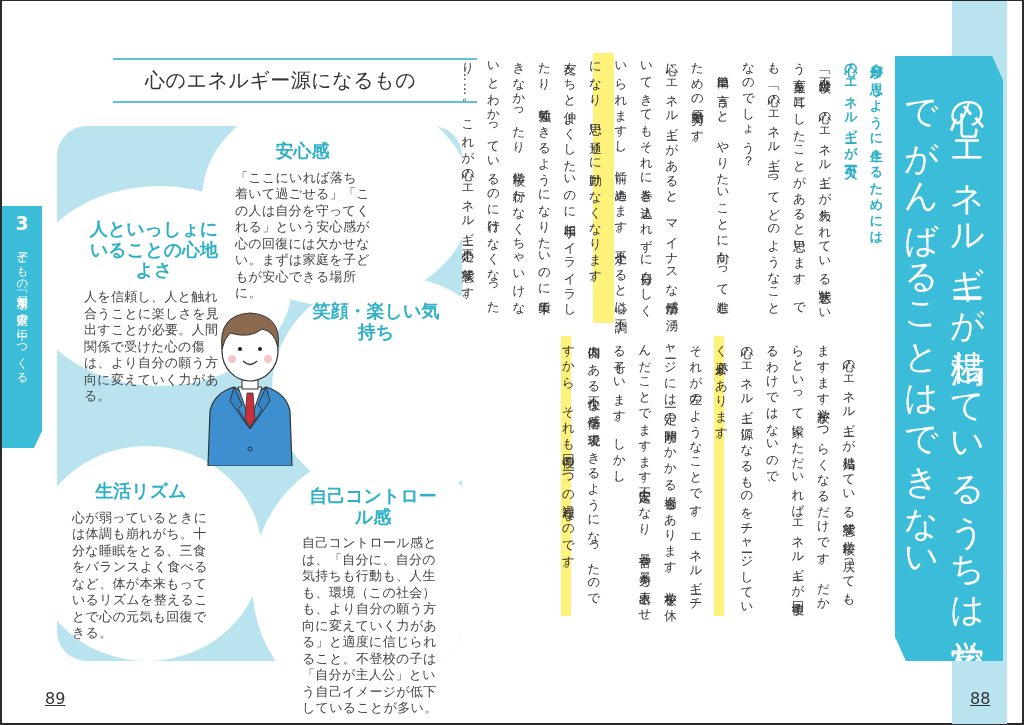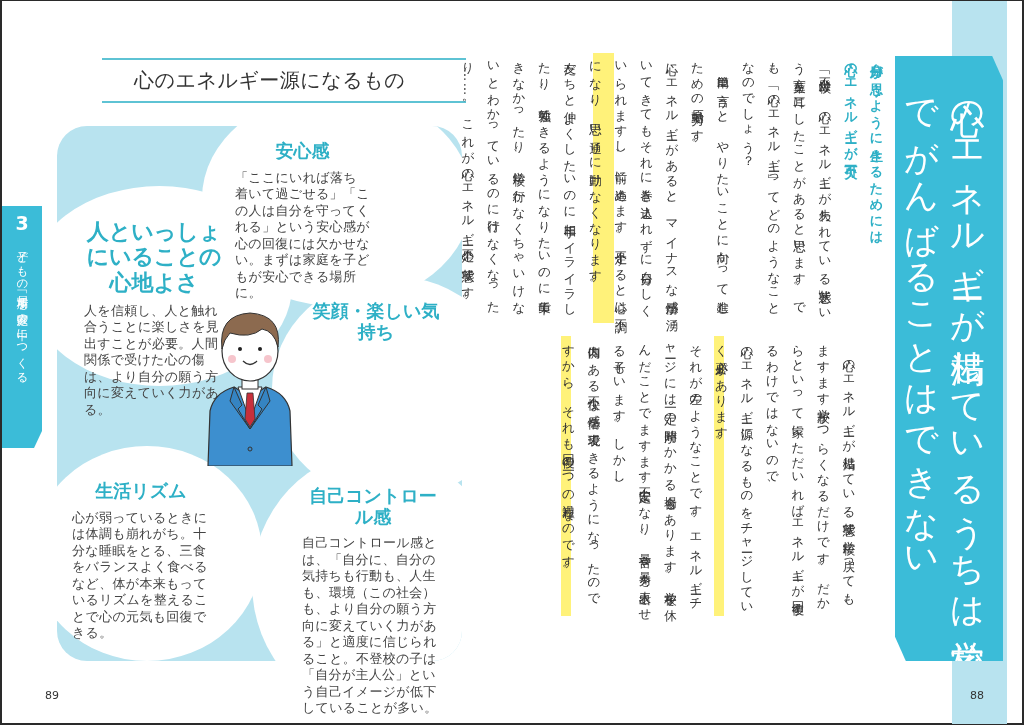--- a/index.html
+++ b/index.html
@@ -7,50 +7,50 @@
   body { font-family: "DejaVu Sans", "Liberation Sans", sans-serif; color: #333; position: relative; }
 
   .spread { position: absolute; left: 0; top: 0; width: 1024px; height: 725px; border: 2px solid #2a2a2a; border-top-width: 1px; background: #fff; }
 
   
   .side-tab { position: absolute; left: 0; top: 205px; width: 40px; height: 242px; background: #3bbcd8; color: #fff;
     clip-path: polygon(0 0, 100% 0, 100% 93%, 80% 100%, 0 100%); }
   .side-tab .num { display: block; text-align: center; font-size: 19px; font-weight: bold; margin-top: 6px; }
   .side-tab .label { writing-mode: vertical-rl; font-size: 11.5px; margin: 8px auto 0; letter-spacing: 1px; height: 190px; display: block; }
 
-  .title-bar { position: absolute; left: 100px; top: 57px; width: 364px; height: 45px; border-top: 2px solid #5ec3d4; border-bottom: 2px solid #5ec3d4; }
+  .title-bar { position: absolute; left: 111px; top: 57px; width: 364px; height: 45px; border-top: 2px solid #5ec3d4; border-bottom: 2px solid #5ec3d4; }
   .title-bar h1 { font-size: 20px; font-weight: normal; color: #333; margin-left: 32px; line-height: 41px; letter-spacing: 0.5px; }
 
   .panel { position: absolute; left: 55px; top: 125px; width: 405px; height: 535px; background: #b8e3ef; border-radius: 30px; overflow: hidden; }
   .bubble { position: absolute; background: #fff; border-radius: 50%; }
   .b-anshin { left: 145px; top: -35px; width: 270px; height: 215px; }
   .b-hito   { left: -30px; top: 60px; width: 265px; height: 200px; }
   .b-egao   { left: 215px; top: 150px; width: 240px; height: 225px; }
   .b-rhythm { left: -25px; top: 320px; width: 230px; height: 215px; }
   .b-self   { left: 195px; top: 325px; width: 250px; height: 265px; }
 
   .block { position: absolute; }
   .block h2 { color: #2eb0c6; font-weight: bold; text-align: center; line-height: 1.15; }
   .block p { font-size: 13px; line-height: 16.5px; color: #444; letter-spacing: 0.3px; }
 
   .blk-anshin { left: 233px; top: 140px; width: 135px; }
   .blk-anshin h2 { font-size: 18px; margin-bottom: 8px; }
   .blk-hito { left: 82px; top: 218px; width: 140px; }
-  .blk-hito h2 { font-size: 22px; margin-bottom: 8px; }
+  .blk-hito h2 { font-size: 18px; margin-bottom: 8px; }
   .blk-egao { left: 308px; top: 300px; width: 132px; }
   .blk-egao h2 { font-size: 18px; margin-bottom: 7px; }
   .blk-rhythm { left: 70px; top: 480px; width: 138px; }
   .blk-rhythm h2 { font-size: 18px; margin-bottom: 8px; }
   .blk-self { left: 300px; top: 485px; width: 142px; }
   .blk-self h2 { font-size: 18px; margin-bottom: 8px; }
 
   
   .person { position: absolute; left: 198px; top: 300px; width: 100px; height: 165px; }
 
-  .page-num { position: absolute; font-size: 11px; color: #333; }
+  .page-num { position: absolute; font-size: 16px; color: #333; text-decoration: underline; }
   .pn-left { left: 43px; top: 688px; }
   .pn-right { left: 968px; top: 688px; }
 
   
   .right-strip { position: absolute; left: 950px; top: 0; width: 55px; height: 723px; background: #b8e3ef; }
   .title-block { position: absolute; left: 893px; top: 55px; width: 108px; height: 605px; background: #3bbcd8;
     clip-path: polygon(0 0, 90% 0, 100% 4%, 100% 100%, 10% 100%, 0 96%); }
   .title-block h1 { writing-mode: vertical-rl; color: #fff; font-weight: normal; font-size: 34px; line-height: 46px; letter-spacing: 2px;
     position: absolute; right: 12px; top: 20px; height: 575px; }
 

